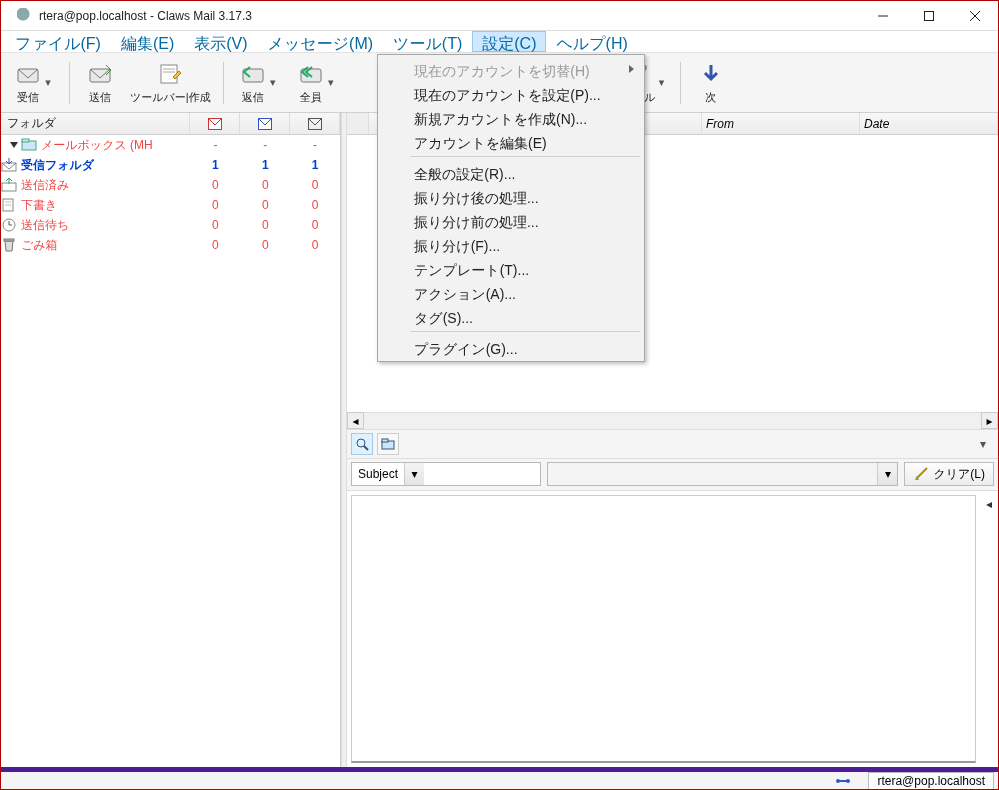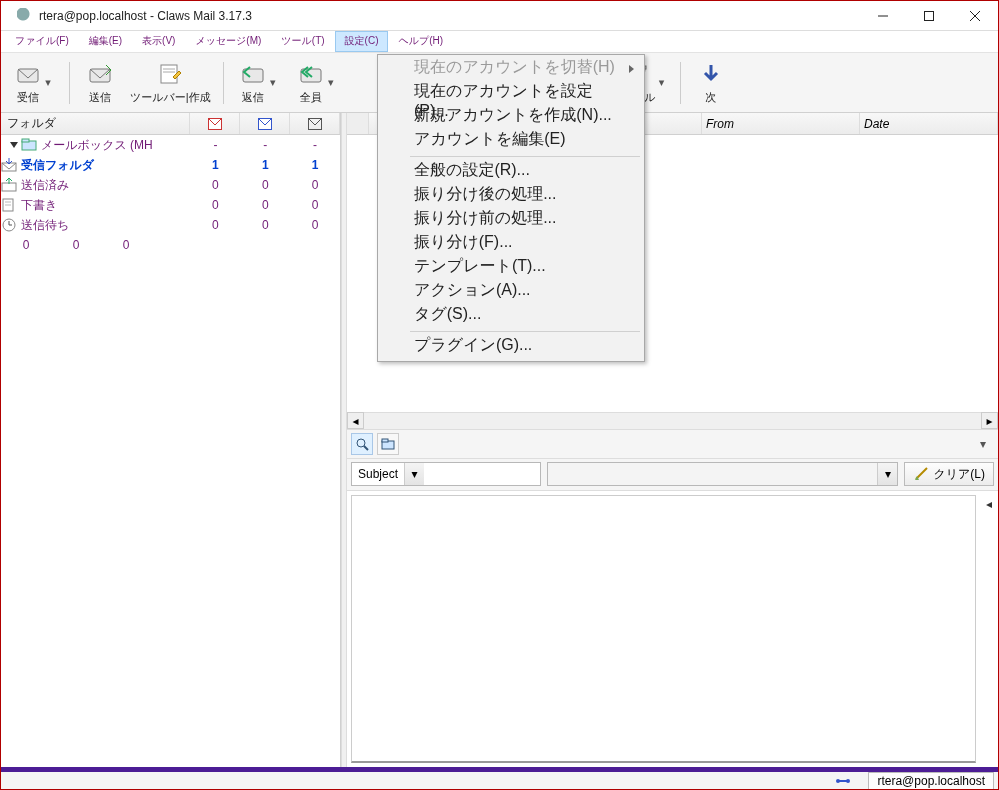--- a/index.html
+++ b/index.html
@@ -40,22 +40,22 @@
   .menubar {
     height: 22px;
     display: flex;
     align-items: stretch;
     padding: 0 4px;
     background: #fff;
     border-bottom: 1px solid #e3e3e3;
   }
   .menuitem {
     padding: 3px 10px;
-    font-size: 10px;
-    color: #701a75;
+    font-size: 16px;
+    color: #0369a1;
     cursor: default;
   }
   .menuitem.open {
     background: #cde8ff;
     border: 1px solid #99c9f0;
     padding: 2px 9px;
   }
   
   .toolbar {
     height: 60px;
@@ -98,21 +98,21 @@
     display: flex;
     align-items: center;
     font-size: 12px;
     color: #222;
   }
   .fh-col1 { width: 190px; padding-left: 6px; border-right: 1px solid #ddd; height:100%; display:flex; align-items:center;}
   .fh-col { width: 50px; text-align: center; border-right: 1px solid #ddd; height:100%; display:flex; align-items:center; justify-content:center;}
   .fh-col svg { width:14px; height:12px; }
   .folder-list { flex:1; overflow:auto; }
   .frow {
-    display: flex; align-items: center; height: 20px; font-size: 12px; color: #701a75;
+    display: flex; align-items: center; height: 20px; font-size: 12px; color: #ef4444;
   }
   .frow .fname { width: 190px; display:flex; align-items:center; }
   .frow .fval { width: 50px; text-align: center; }
   .frow.sel { color: #0040d0; font-weight: 600; }
   .indent1 { padding-left: 10px; }
   .indent2 { }
   .ficon { width: 16px; height: 16px; margin-right: 4px; display:inline-flex; align-items:center; justify-content:center;}
   .ficon svg { width:16px; height:16px; }
   .tri { display:inline-block; width:0;height:0;border-top:4px solid transparent;border-bottom:4px solid transparent;border-left:6px solid #333;margin-right:4px; transform: rotate(90deg);}
   
@@ -185,24 +185,24 @@
     box-shadow: 2px 2px 4px rgba(0,0,0,0.25);
     z-index: 100;
     padding: 2px;
   }
   .popup .gutter {
     position:absolute; left:2px; top:2px; bottom:2px; width:26px; background:#f2f2f2;
   }
   .pitem {
     position: relative;
     height: 24px;
-    display: flex; align-items: flex-start;
+    display: flex; align-items: flex-end;
     padding-left: 34px;
     padding-right: 20px;
-    font-size: 16px;
+    font-size: 14px;
     color: #222;
     cursor: default;
   }
   .pitem.disabled { color: #9a9a9a; }
   .pitem .subarrow {
     position:absolute; right:8px; top:50%; transform:translateY(-50%);
     width:0;height:0;border-top:4px solid transparent;border-bottom:4px solid transparent;border-left:5px solid #666;
   }
   .psep { height:1px; background:#d0d0d0; margin: 3px 2px 3px 30px; }
   
@@ -421,20 +421,29 @@
                 <line x1="8" y1="8" x2="11" y2="8" stroke="#555"></line>
               </svg>
           </span>
           <span>送信待ち</span>
         </div>
         <div class="fval">0</div>
         <div class="fval">0</div>
         <div class="fval">0</div>
       </div>
       <div class="frow">
+        <div class="fname indent2">
+          <span class="ficon">
+            <svg viewBox="0 0 16 16">
+                <path d="M4 4 L12 4 L11 14 L5 14 Z" fill="#ddd" stroke="#777"></path>
+                <rect x="3" y="2" width="10" height="2" fill="#bbb" stroke="#777"></rect>
+              </svg>
+          </span>
+          <span>ごみ箱</span>
+        </div>
         <div class="fval">0</div>
         <div class="fval">0</div>
         <div class="fval">0</div>
       </div>
     </div>
   </div>
 
   <div class="grip"></div>
 
   <div class="rightpanel">

